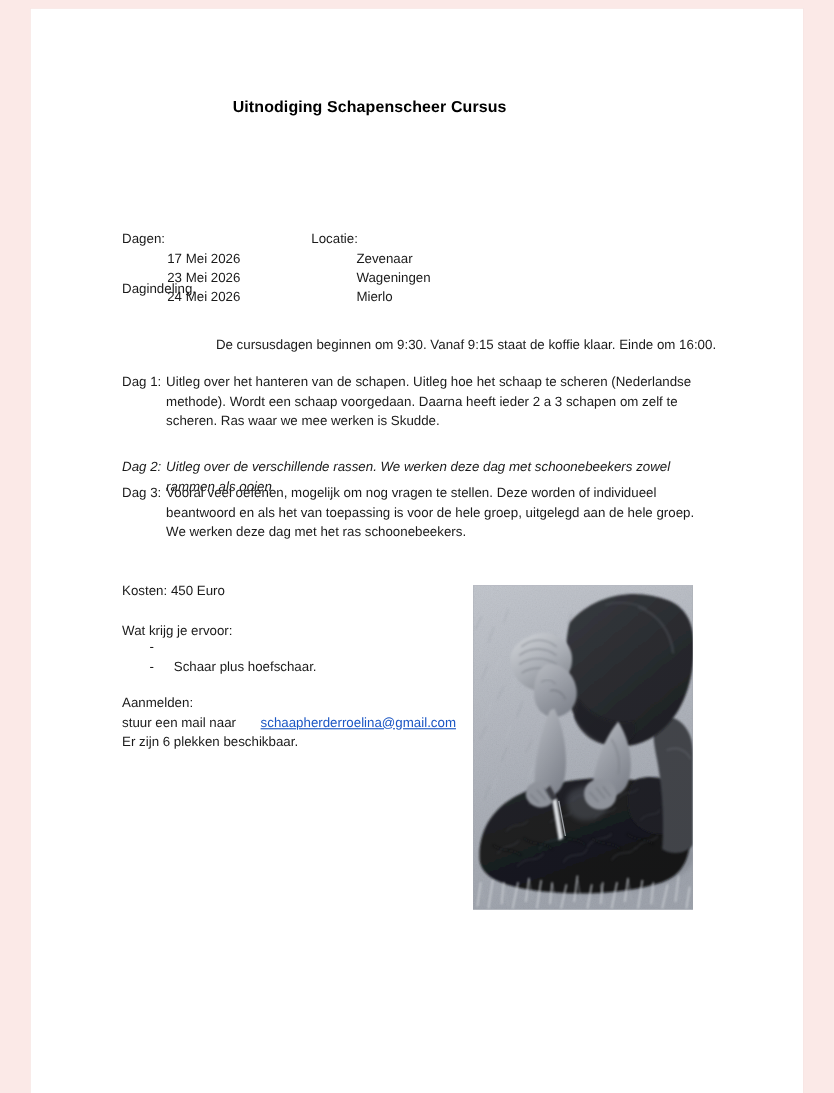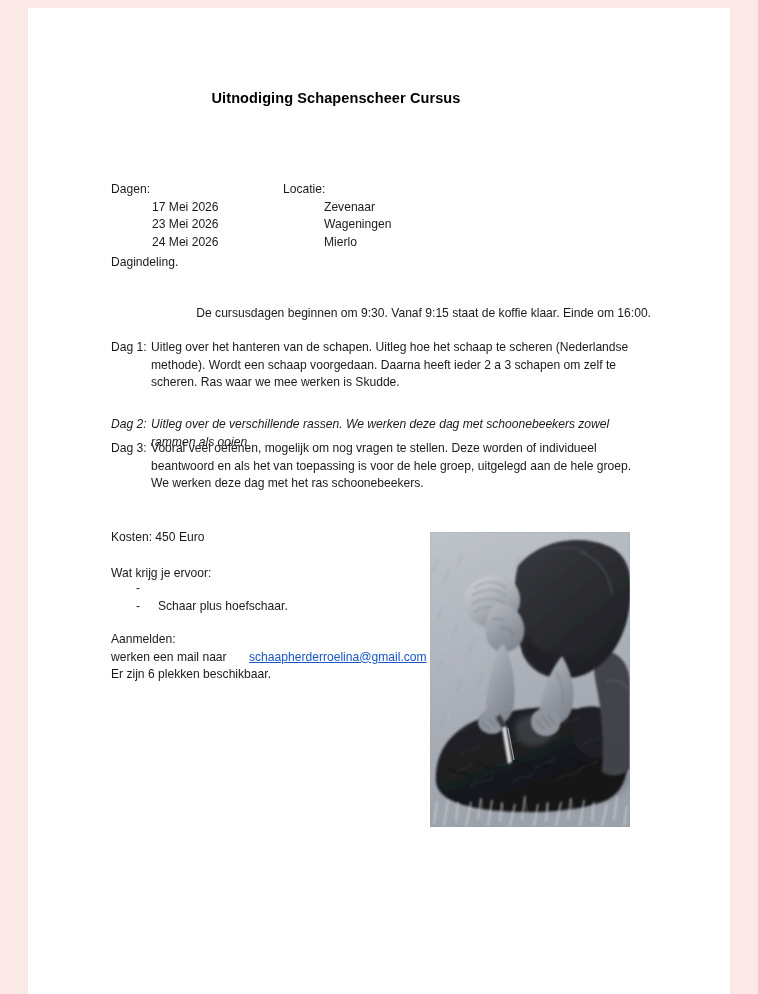--- a/index.html
+++ b/index.html
@@ -60,20 +60,21 @@
   .sched {
     top: 173px;
     width: 420px;
   }
   .sched-row {
     display: flex;
   }
   .sched-head .col-a,
   .sched-head .col-b {
     font-size: 12.1px;
+    margin-top: 28px;
   }
   .col-a {
     width: 172px;
     flex: 0 0 172px;
   }
   .col-b {
     flex: 1 1 auto;
   }
   .sched-body .col-a,
   .sched-body .col-b {
@@ -205,21 +206,21 @@
           <div class="inc-dash">-</div>
         </div>
         <div class="inc-item">
           <div class="inc-dash">-</div>
           <div class="inc-text">Schaar plus hoefschaar.</div>
         </div>
       </div>
 
       <div class="body-text aanmelden">
         <span class="line">Aanmelden:</span>
-        <span class="line"><span>werken een mail naar </span><a class="maillink" href="#">schaapherderroelina@gmail.com</a></span>
+        <span class="line"><span>stuur een mail naar </span><a class="maillink" href="#">schaapherderroelina@gmail.com</a></span>
         <span class="line">Er zijn 6 plekken beschikbaar.</span>
       </div>
 
       <div class="photo">
         <svg width="200" height="295" viewBox="0 0 200 295" xmlns="http://www.w3.org/2000/svg">
           <defs>
             <linearGradient id="grassGrad" x1="0" y1="0" x2="0.25" y2="1">
               <stop offset="0" stop-color="#c3c7ce"></stop>
               <stop offset="0.45" stop-color="#b4b8c0"></stop>
               <stop offset="1" stop-color="#9fa4ad"></stop>

